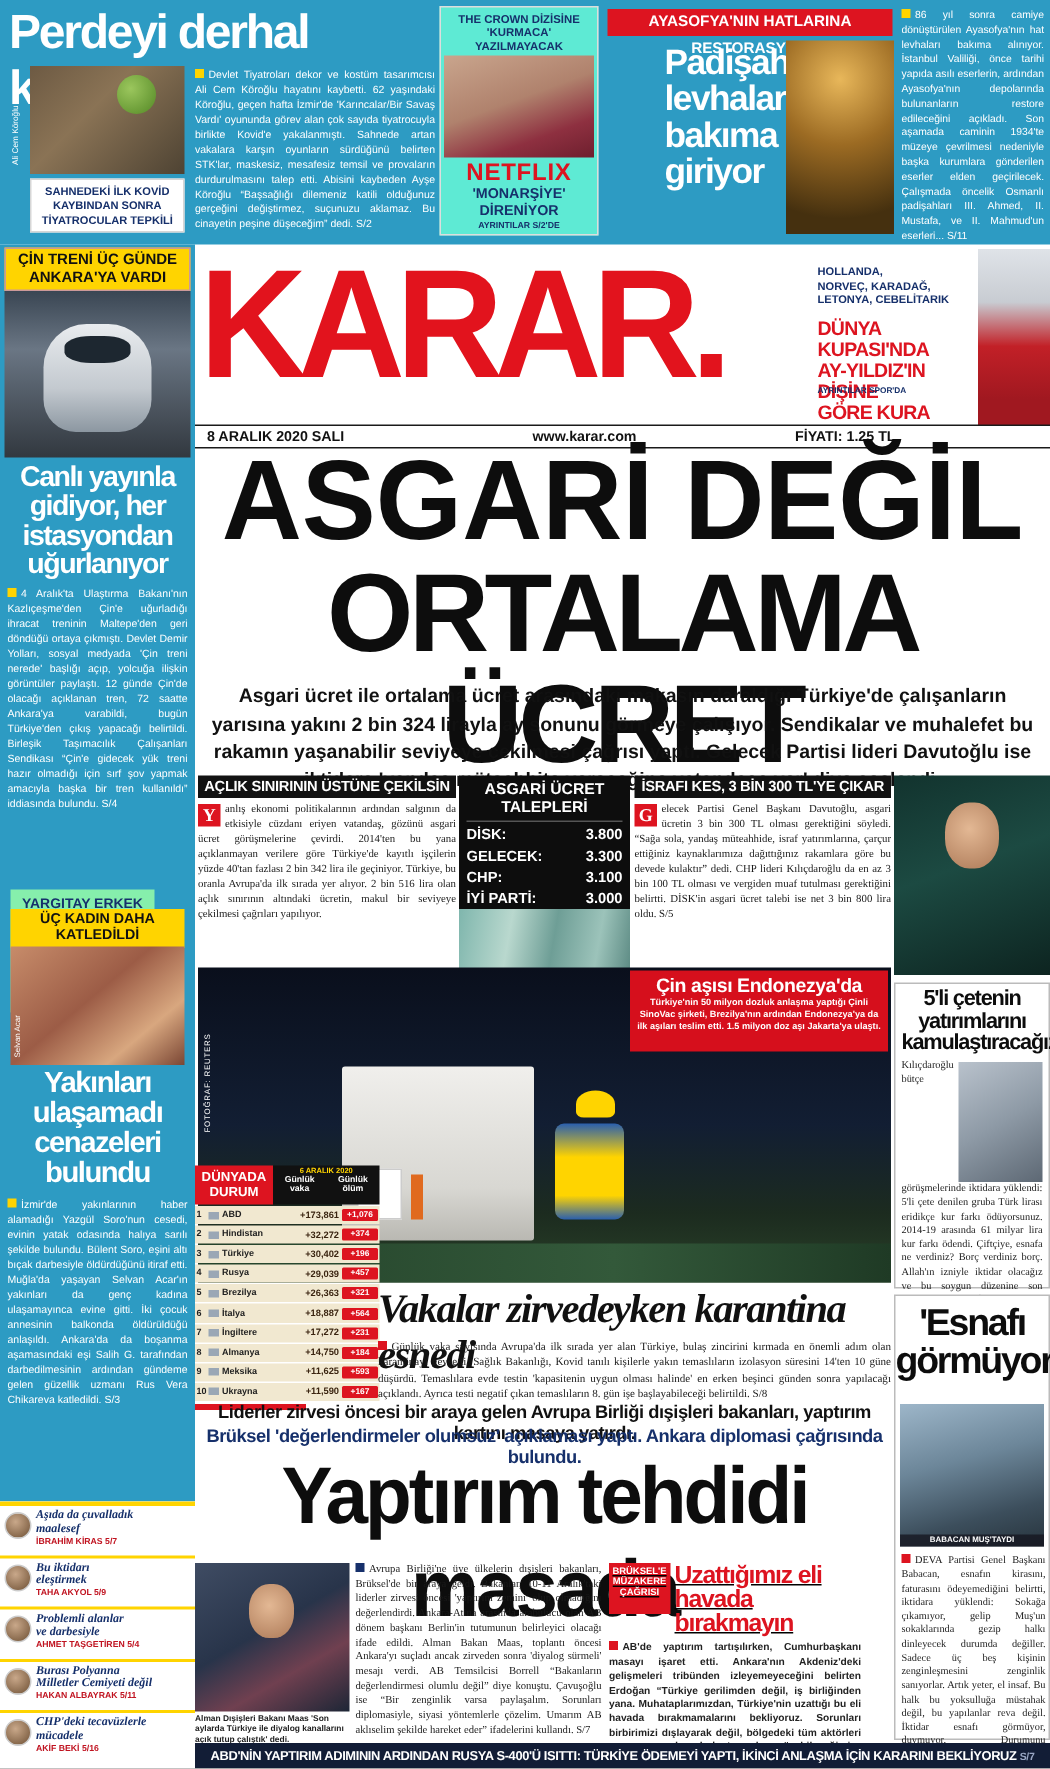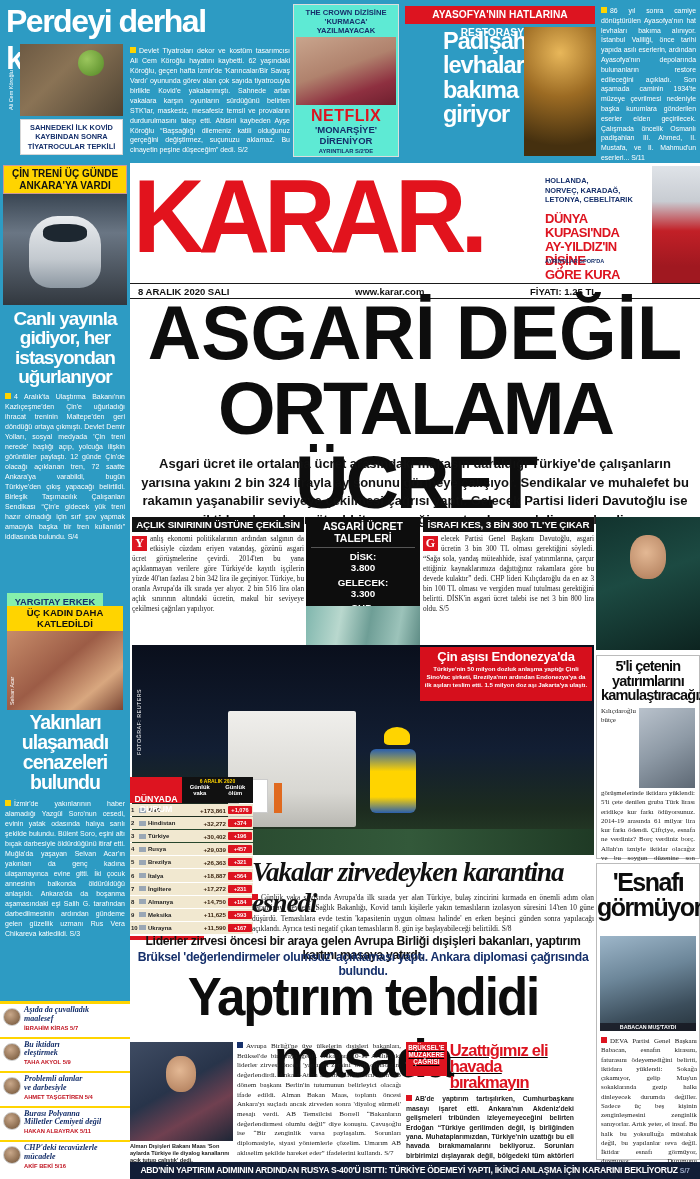--- a/index.html
+++ b/index.html
@@ -113,21 +113,21 @@
   
   .sec-head { height:15px; line-height:15px; font-weight:800; font-size:9.8px; letter-spacing:-.2px; }
   .serif-body { font-family:"Liberation Serif", serif; font-size:7.2px; line-height:1.38; color:#1a1a1a; }
   .dropcap { float:left; width:15px; height:15px; background:#dd1420; color:#fff; text-align:center;
      font-family:"Liberation Serif", serif; font-weight:700; font-size:12px; line-height:15px; margin:1px 3px 0 0; }
 
   #hunger { left:132px; top:517px; width:172px; }
   #israf { left:423px; top:517px; width:171px; }
   #wage-box { left:306px; top:517px; width:114px; height:93px; background:#0d0d0d; color:#fff; padding:3px 5px; }
   #wage-title { font-weight:800; font-size:10.5px; line-height:1.15; border-bottom:1px solid #555; padding-bottom:3px; }
-  .wage-row { display:flex; justify-content:space-between; font-weight:800; font-size:9.8px; margin-top:3.2px;flex-direction:column; }
+  .wage-row { display:flex; justify-content:space-between; font-weight:800; font-size:9.8px; margin-top:3.2px; }
   #money-photo { left:306px; top:606px; width:114px; height:42px;
      background:linear-gradient(100deg,#7fb6ad 0%,#b9d8ce 30%,#6e9e96 55%,#9cc3ba 80%,#5d8b84 100%); }
   #davutoglu-photo { left:596px; top:517px; width:104px; height:133px;
      background:linear-gradient(160deg,#12332e 0%,#1c4a42 45%,#0d2420 100%); }
   .face { position:absolute; border-radius:45%; background:radial-gradient(circle at 45% 40%, #e3b894, #ad7a58); }
 
   
   #five-gang { left:596px; top:655px; width:104px; height:204px; border:1px solid #bbb; background:#fff; padding:3px 4px; }
   #five-gang-headline { color:#0d0d0d; font-weight:800; font-size:14.5px; line-height:1.0; letter-spacing:-.8px; }
   #five-gang-body { font-family:"Liberation Serif", serif; font-size:6.9px; line-height:1.34; color:#1a1a1a; margin-top:3px; }
@@ -160,21 +160,21 @@
   #photo-credit { left:136px; top:755px; color:#fff; font-size:5.3px; letter-spacing:.5px;
      transform:rotate(-90deg); transform-origin:left top; }
   #vaccine-box { left:420px; top:647px; width:172px; height:54px; background:#d60f1c; color:#fff; padding:2px 4px; }
   #vaccine-title { font-weight:800; font-size:13px; letter-spacing:-.3px; }
   #vaccine-body { font-size:6.1px; line-height:1.35; font-weight:600; margin-top:1px; }
 
   
   #covid { left:130px; top:777px; width:123px; }
   #covid-head { display:flex; height:26px; }
   #covid-title { width:52px; background:#dd1420; color:#fff; font-weight:800; font-size:8.8px;
-     line-height:1.1; padding-top:18px; position:relative; }
+     line-height:1.1; padding-top:3px; position:relative; }
   #covid-cols { flex:1; background:#111; color:#fff; padding-top:1px; }
   #covid-date { color:#ffd400; font-weight:700; font-size:5px; }
   .covid-colrow { display:flex; }
   .covid-col { flex:1; font-weight:700; font-size:5.8px; line-height:1.1; }
   .crow { display:flex; align-items:center; height:12.1px; background:#f1e8d0; margin-top:1px; padding:0 1px; }
   .crank { width:8px; font-weight:700; font-size:6px; color:#222; }
   .cflag { width:7px; height:5px; background:#9aa7b5; margin-right:2px; flex:0 0 7px; }
   .cname { flex:1; font-weight:700; font-size:6px; color:#222; text-align:left; }
   .ccase { width:32px; font-weight:700; font-size:6.2px; color:#3a2410; text-align:right; }
   .cdeath { width:24px; margin-left:2px; background:#dd1420; color:#fff; font-weight:700;

